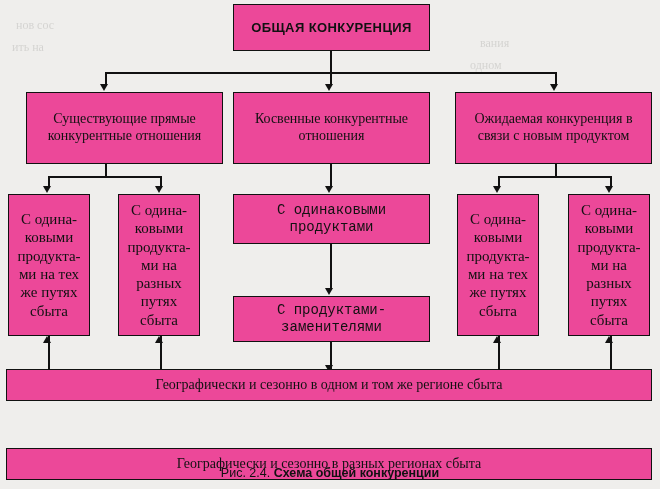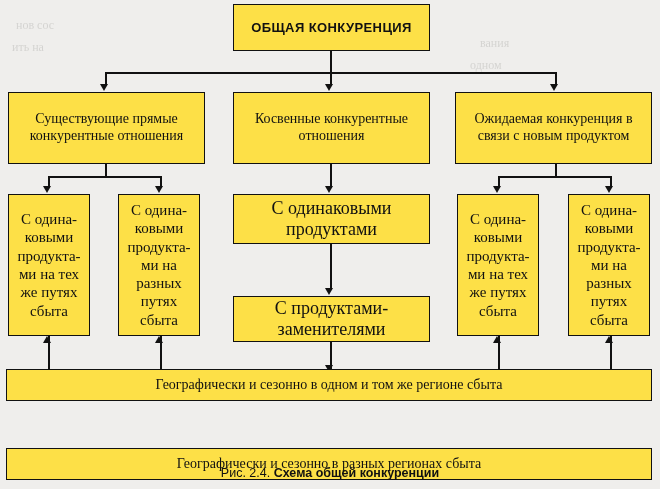--- a/index.html
+++ b/index.html
@@ -17,21 +17,21 @@
   }
   #stage {
     position: relative;
     width: 561px;
     height: 489px;
   }
   .box {
     position: absolute;
     box-sizing: border-box;
     border: 1.5px solid #111;
-    background: #fde047;
+    background: #ec4899;
     display: flex;
     align-items: center;
     justify-content: center;
     text-align: center;
     line-height: 1.18;
     padding: 2px 3px;
   }
   .box span {
     display: block;
     width: 100%;
@@ -40,22 +40,22 @@
     font-family: "Liberation Sans", sans-serif;
     font-weight: bold;
     font-size: 13px;
     letter-spacing: 0.4px;
   }
   .t-lvl1 {
     font-family: "Liberation Serif", serif;
     font-size: 14px;
   }
   .t-lvl2 {
-    font-family: Liberation Serif, serif;
-    font-size: 18px;
+    font-family: Liberation Mono, monospace;
+    font-size: 14px;
     text-align: center;
   }
   .t-narrow {
     font-family: "Liberation Serif", serif;
     font-size: 15px;
     line-height: 1.22;
   }
   .t-wide {
     font-family: "Liberation Serif", serif;
     font-size: 14px;
@@ -122,21 +122,21 @@
 
   <div class="line hline" style="left:105px; top:72px; width:450px;"></div>
 
   <div class="line vline" style="left:105px; top:72px; height:14px;"></div>
   <div class="arrow-down" style="left:100px; top:84px;"></div>
   <div class="line vline" style="left:330px; top:72px; height:14px;"></div>
   <div class="arrow-down" style="left:325px; top:84px;"></div>
   <div class="line vline" style="left:555px; top:72px; height:14px;"></div>
   <div class="arrow-down" style="left:550px; top:84px;"></div>
 
-  <div class="box t-lvl1" style="left:8px; top:92px; width:197px; height:72px;">
+  <div class="box t-lvl1" style="left:26px; top:92px; width:197px; height:72px;">
     <span>Существующие прямые конкурентные отношения</span>
   </div>
   <div class="box t-lvl1" style="left:233px; top:92px; width:197px; height:72px;">
     <span>Косвенные конкурентные отношения</span>
   </div>
   <div class="box t-lvl1" style="left:455px; top:92px; width:197px; height:72px;">
     <span>Ожидаемая конкуренция в связи с новым продуктом</span>
   </div>
 
   <div class="line hline" style="left:48px; top:176px; width:112px;"></div>

